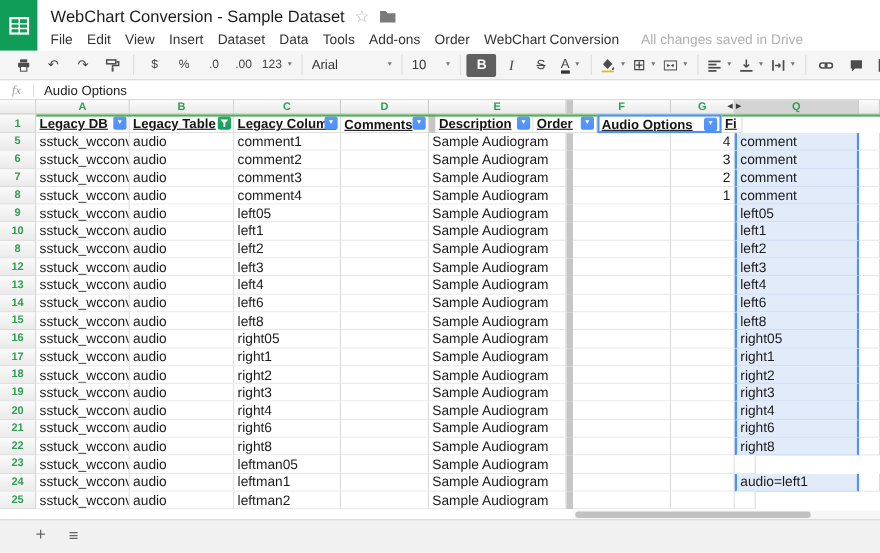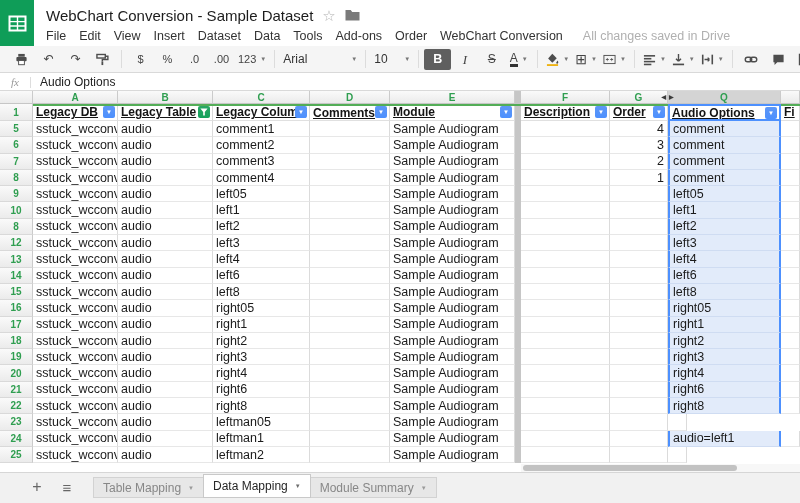--- a/index.html
+++ b/index.html
@@ -329,26 +329,20 @@
           <span class="filterbtn">
             <span class="wcaret">▼</span>
           </span>
         </div>
         <div class="hcell" style="width: 80px; align-items: flex-end;">
           <span class="htext">Comments</span>
           <span class="filterbtn">
             <span class="wcaret">▼</span>
           </span>
         </div>
-        <div class="hcell" style="width: 125px;">
-          <span class="htext">Module</span>
-          <span class="filterbtn">
-            <span class="wcaret">▼</span>
-          </span>
-        </div>
         <div class="divider-cell" style="width: 6px;"></div>
         <div class="hcell" style="width: 89px;">
           <span class="htext">Description</span>
           <span class="filterbtn">
             <span class="wcaret">▼</span>
           </span>
         </div>
         <div class="hcell" style="width: 58px;">
           <span class="htext">Order</span>
           <span class="filterbtn">
@@ -641,29 +635,15 @@
   </div>
   <div class="range-line"></div>
 
   <div class="hscroll">
     <div class="hthumb"></div>
   </div>
 
   <div class="tabbar">
     <span class="addsheet">+</span>
     <span class="allsheets">≡</span>
-    <span id="tabs-slot" style="display:flex;align-items:flex-end;">
-        <div class="tab">
-          <span>Table Mapping</span>
-          <span class="tabcaret">▼</span>
-        </div>
-        <div class="tab active">
-          <span>Data Mapping</span>
-          <span class="tabcaret">▼</span>
-        </div>
-        <div class="tab">
-          <span>Module Summary</span>
-          <span class="tabcaret">▼</span>
-        </div>
-      </span>
   </div>
 
 </div>
 
 </body></html>

